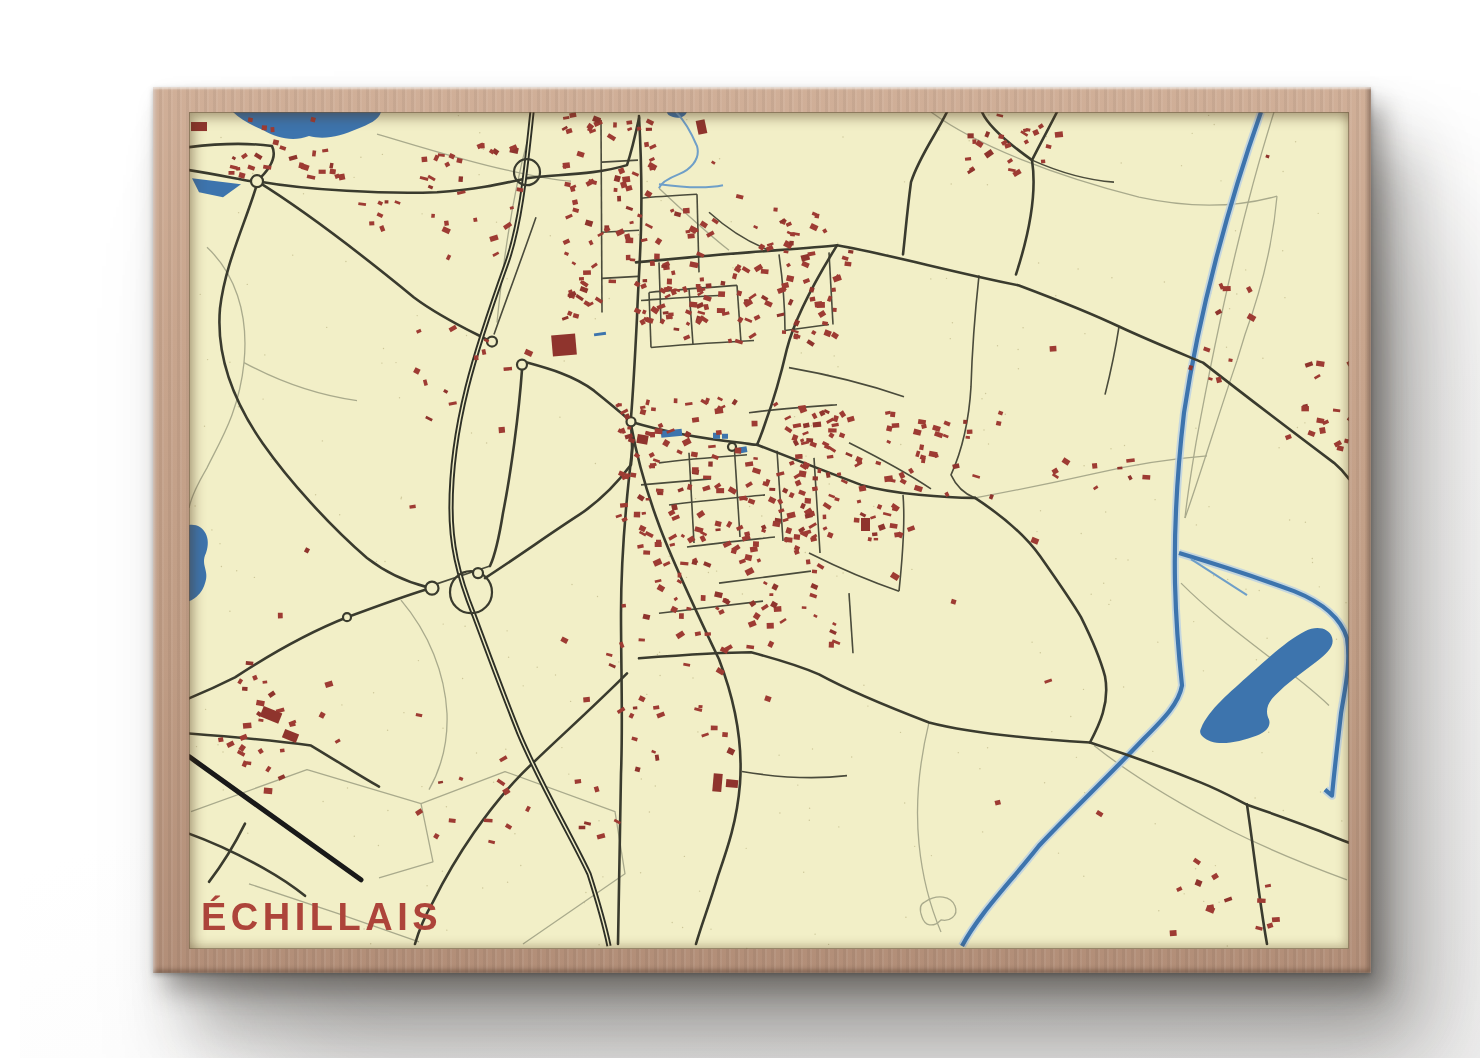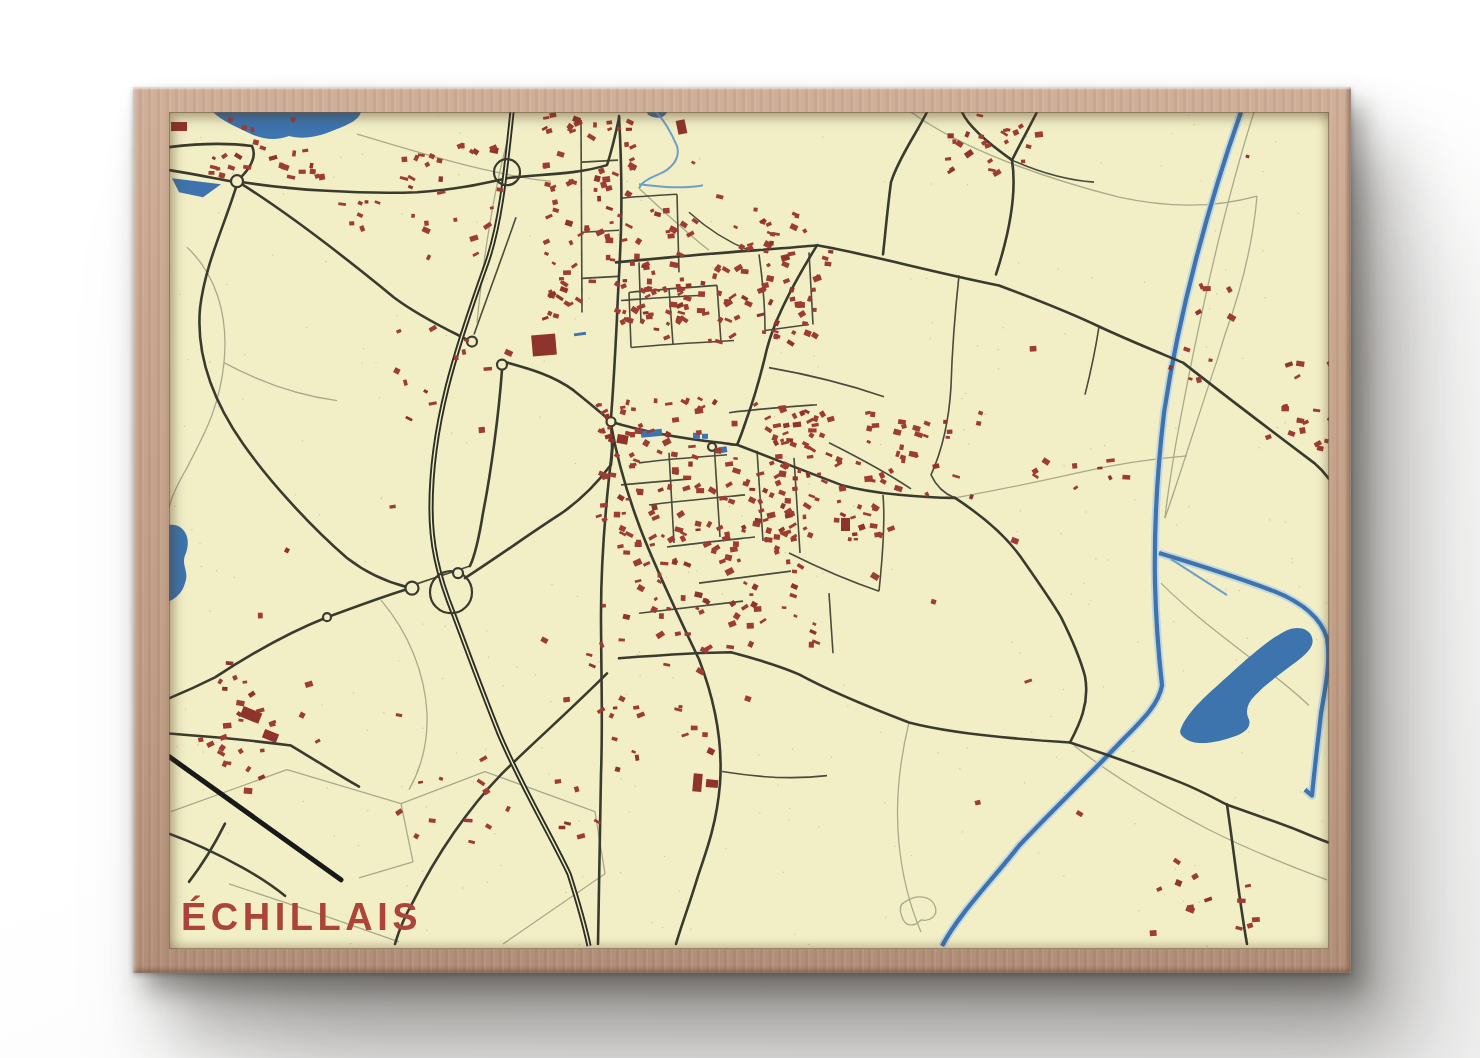--- a/index.html
+++ b/index.html
@@ -1,21 +1,21 @@
 <!DOCTYPE html>
 <html><head>
 <meta charset="utf-8">
 <style>
   html,body{margin:0;padding:0;}
   body{
     width:1480px;height:1058px;position:relative;overflow:hidden;
     background:#ffffff;
     font-family:"Liberation Sans", sans-serif;
   }
-  .wall{position:absolute;inset:0;background:linear-gradient(160deg,#ffffff 55%,#fcfcfc 75%,#f7f7f7 100%);}
+  .wall{position:absolute;inset:0;background:linear-gradient(160deg,#ffffff 55%,#fcfcfc 75%,#f7f7f7 100%);margin-left:20px;}
   .frame{
     position:absolute;left:133px;top:87px;width:1218px;height:886px;
     background:linear-gradient(180deg,#d0af98 0%,#c8a58d 28%,#bf9c84 65%,#b28e78 100%);
     box-shadow:
       0 2px 5px rgba(0,0,0,.25),
       12px 18px 24px rgba(45,40,35,.40),
       38px 58px 60px rgba(45,40,35,.32),
       90px 130px 140px rgba(45,40,35,.20);
   }
   .frame::before{

